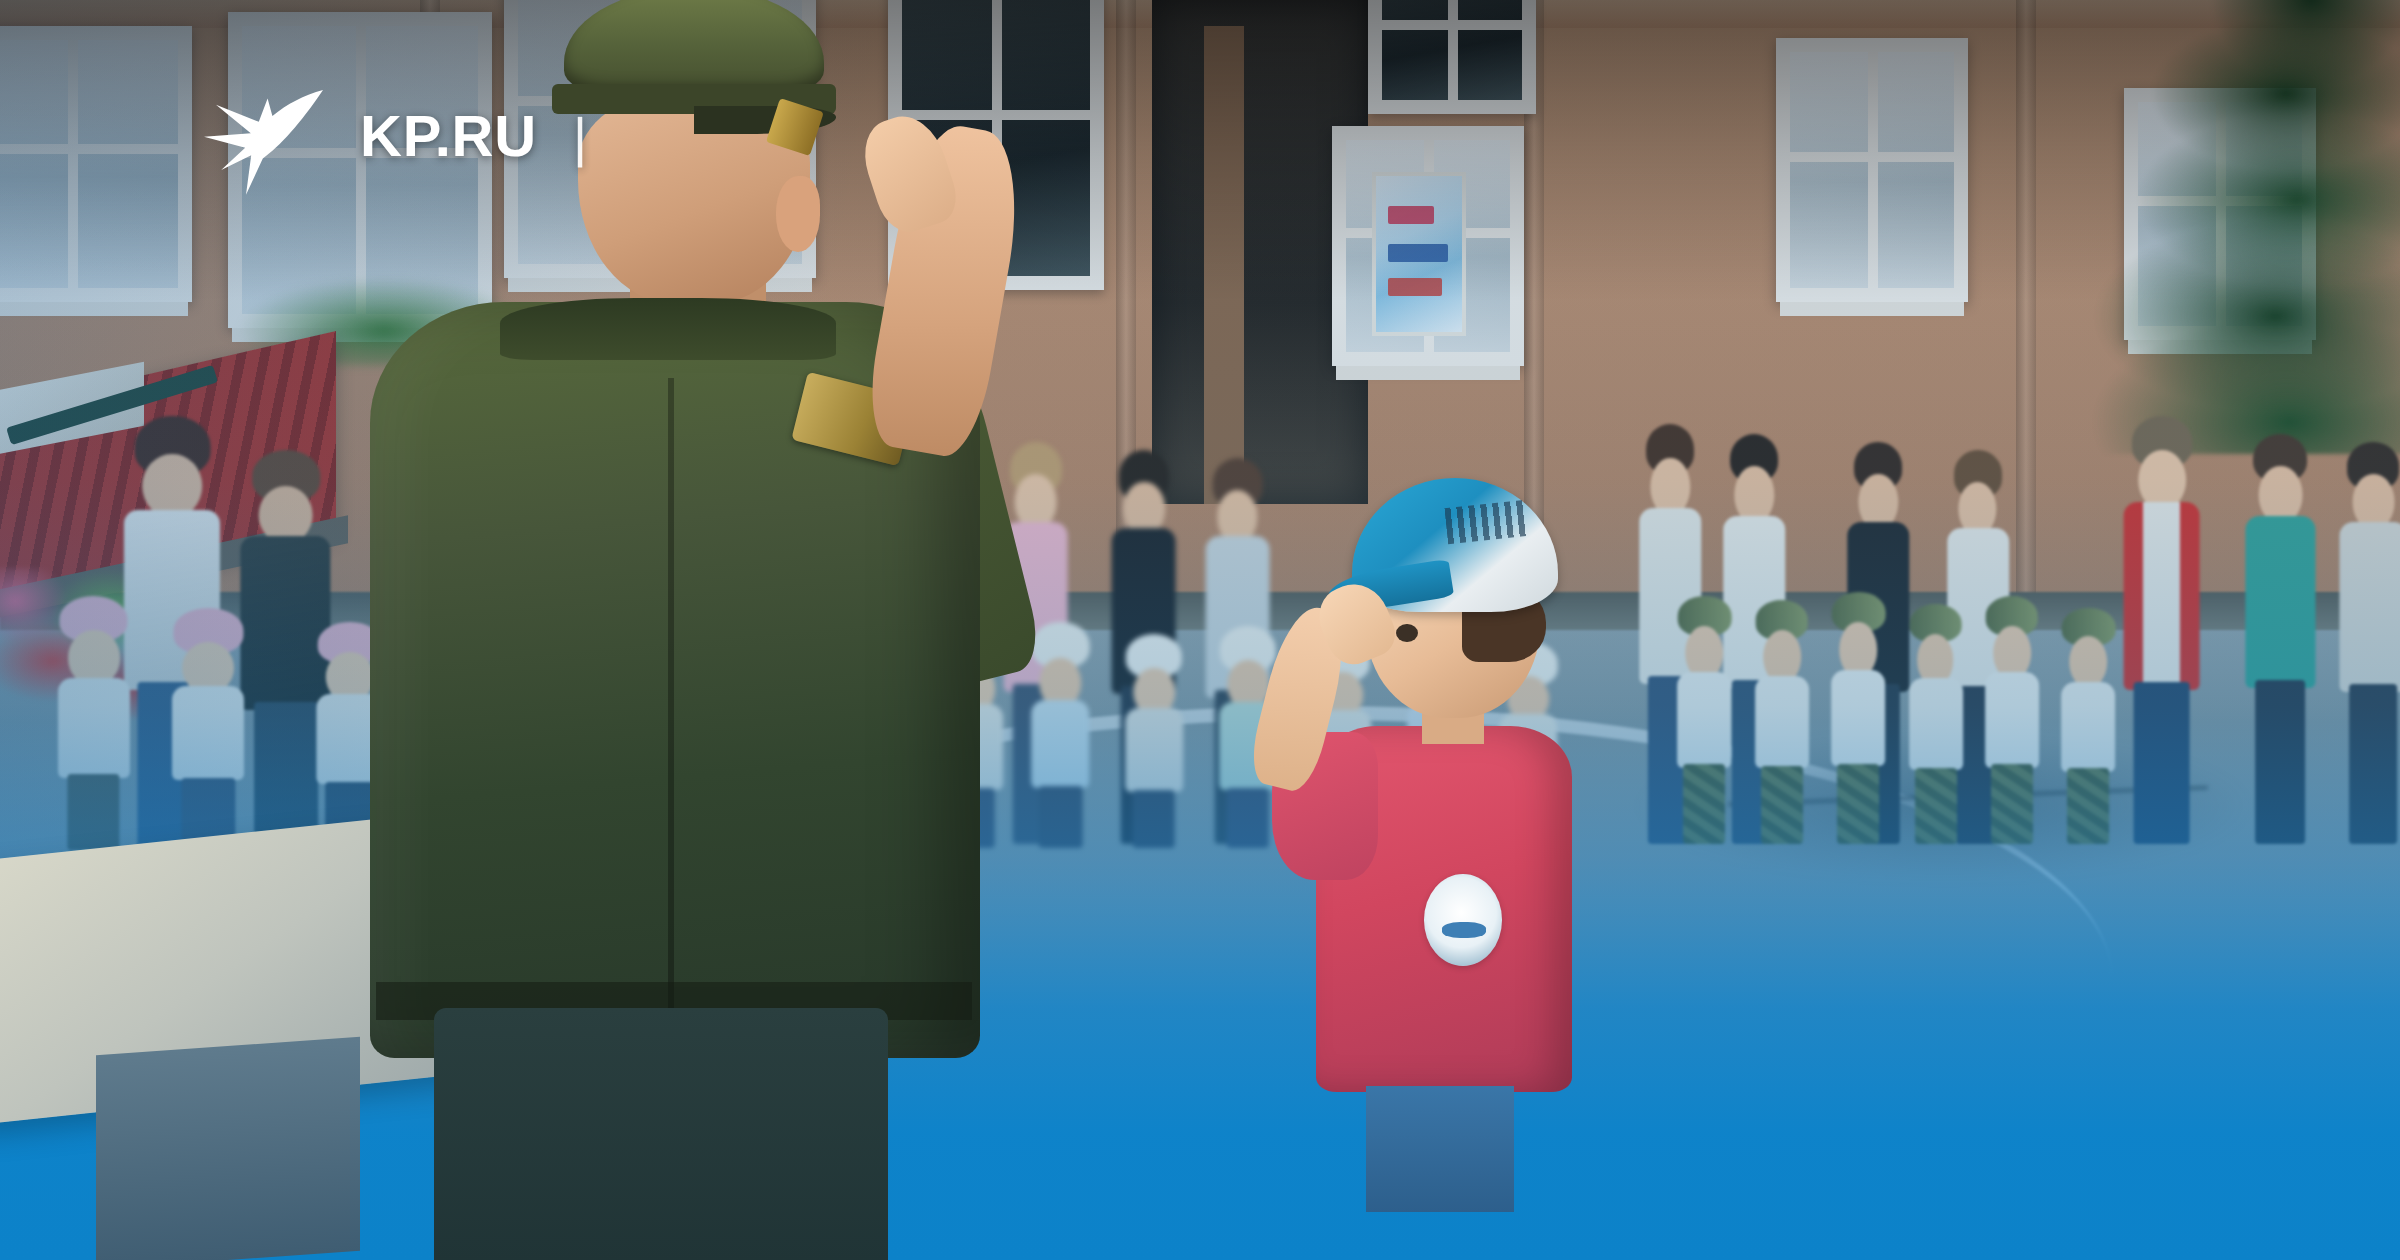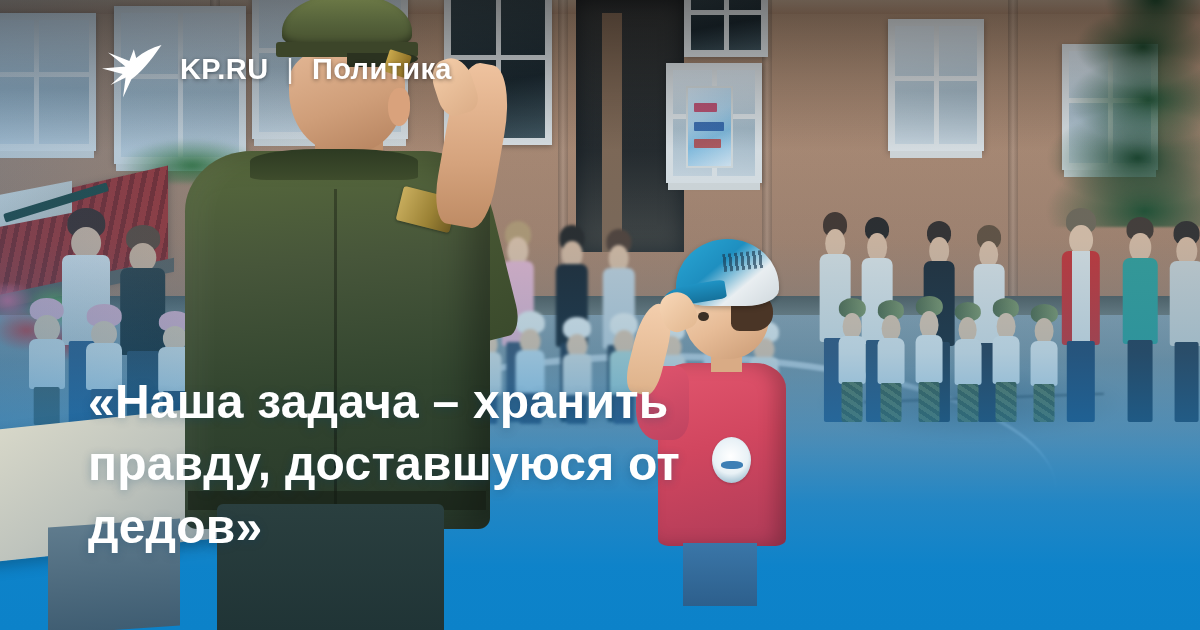--- a/index.html
+++ b/index.html
@@ -699,19 +699,17 @@
              L8.0 12.4 L25.4 26.6
              L2.0 28.4 L22.6 33.9
              L10.6 45.0 L25.6 37.6
              L23.0 57.4 L31.4 39.2
              C40.0 33.0 50.0 22.0 61.5 5.0 Z"></path>
       </svg>
     </span>
     <span class="brand">
       <span>KP.RU</span>
       <span class="sep">|</span>
-      <span>Политика</span>
     </span>
   </div>
 
-  <h1 class="headline">«Наша задача – хранить правду, доставшуюся от дедов»</h1>
 
 </div>
 
 </body></html>

